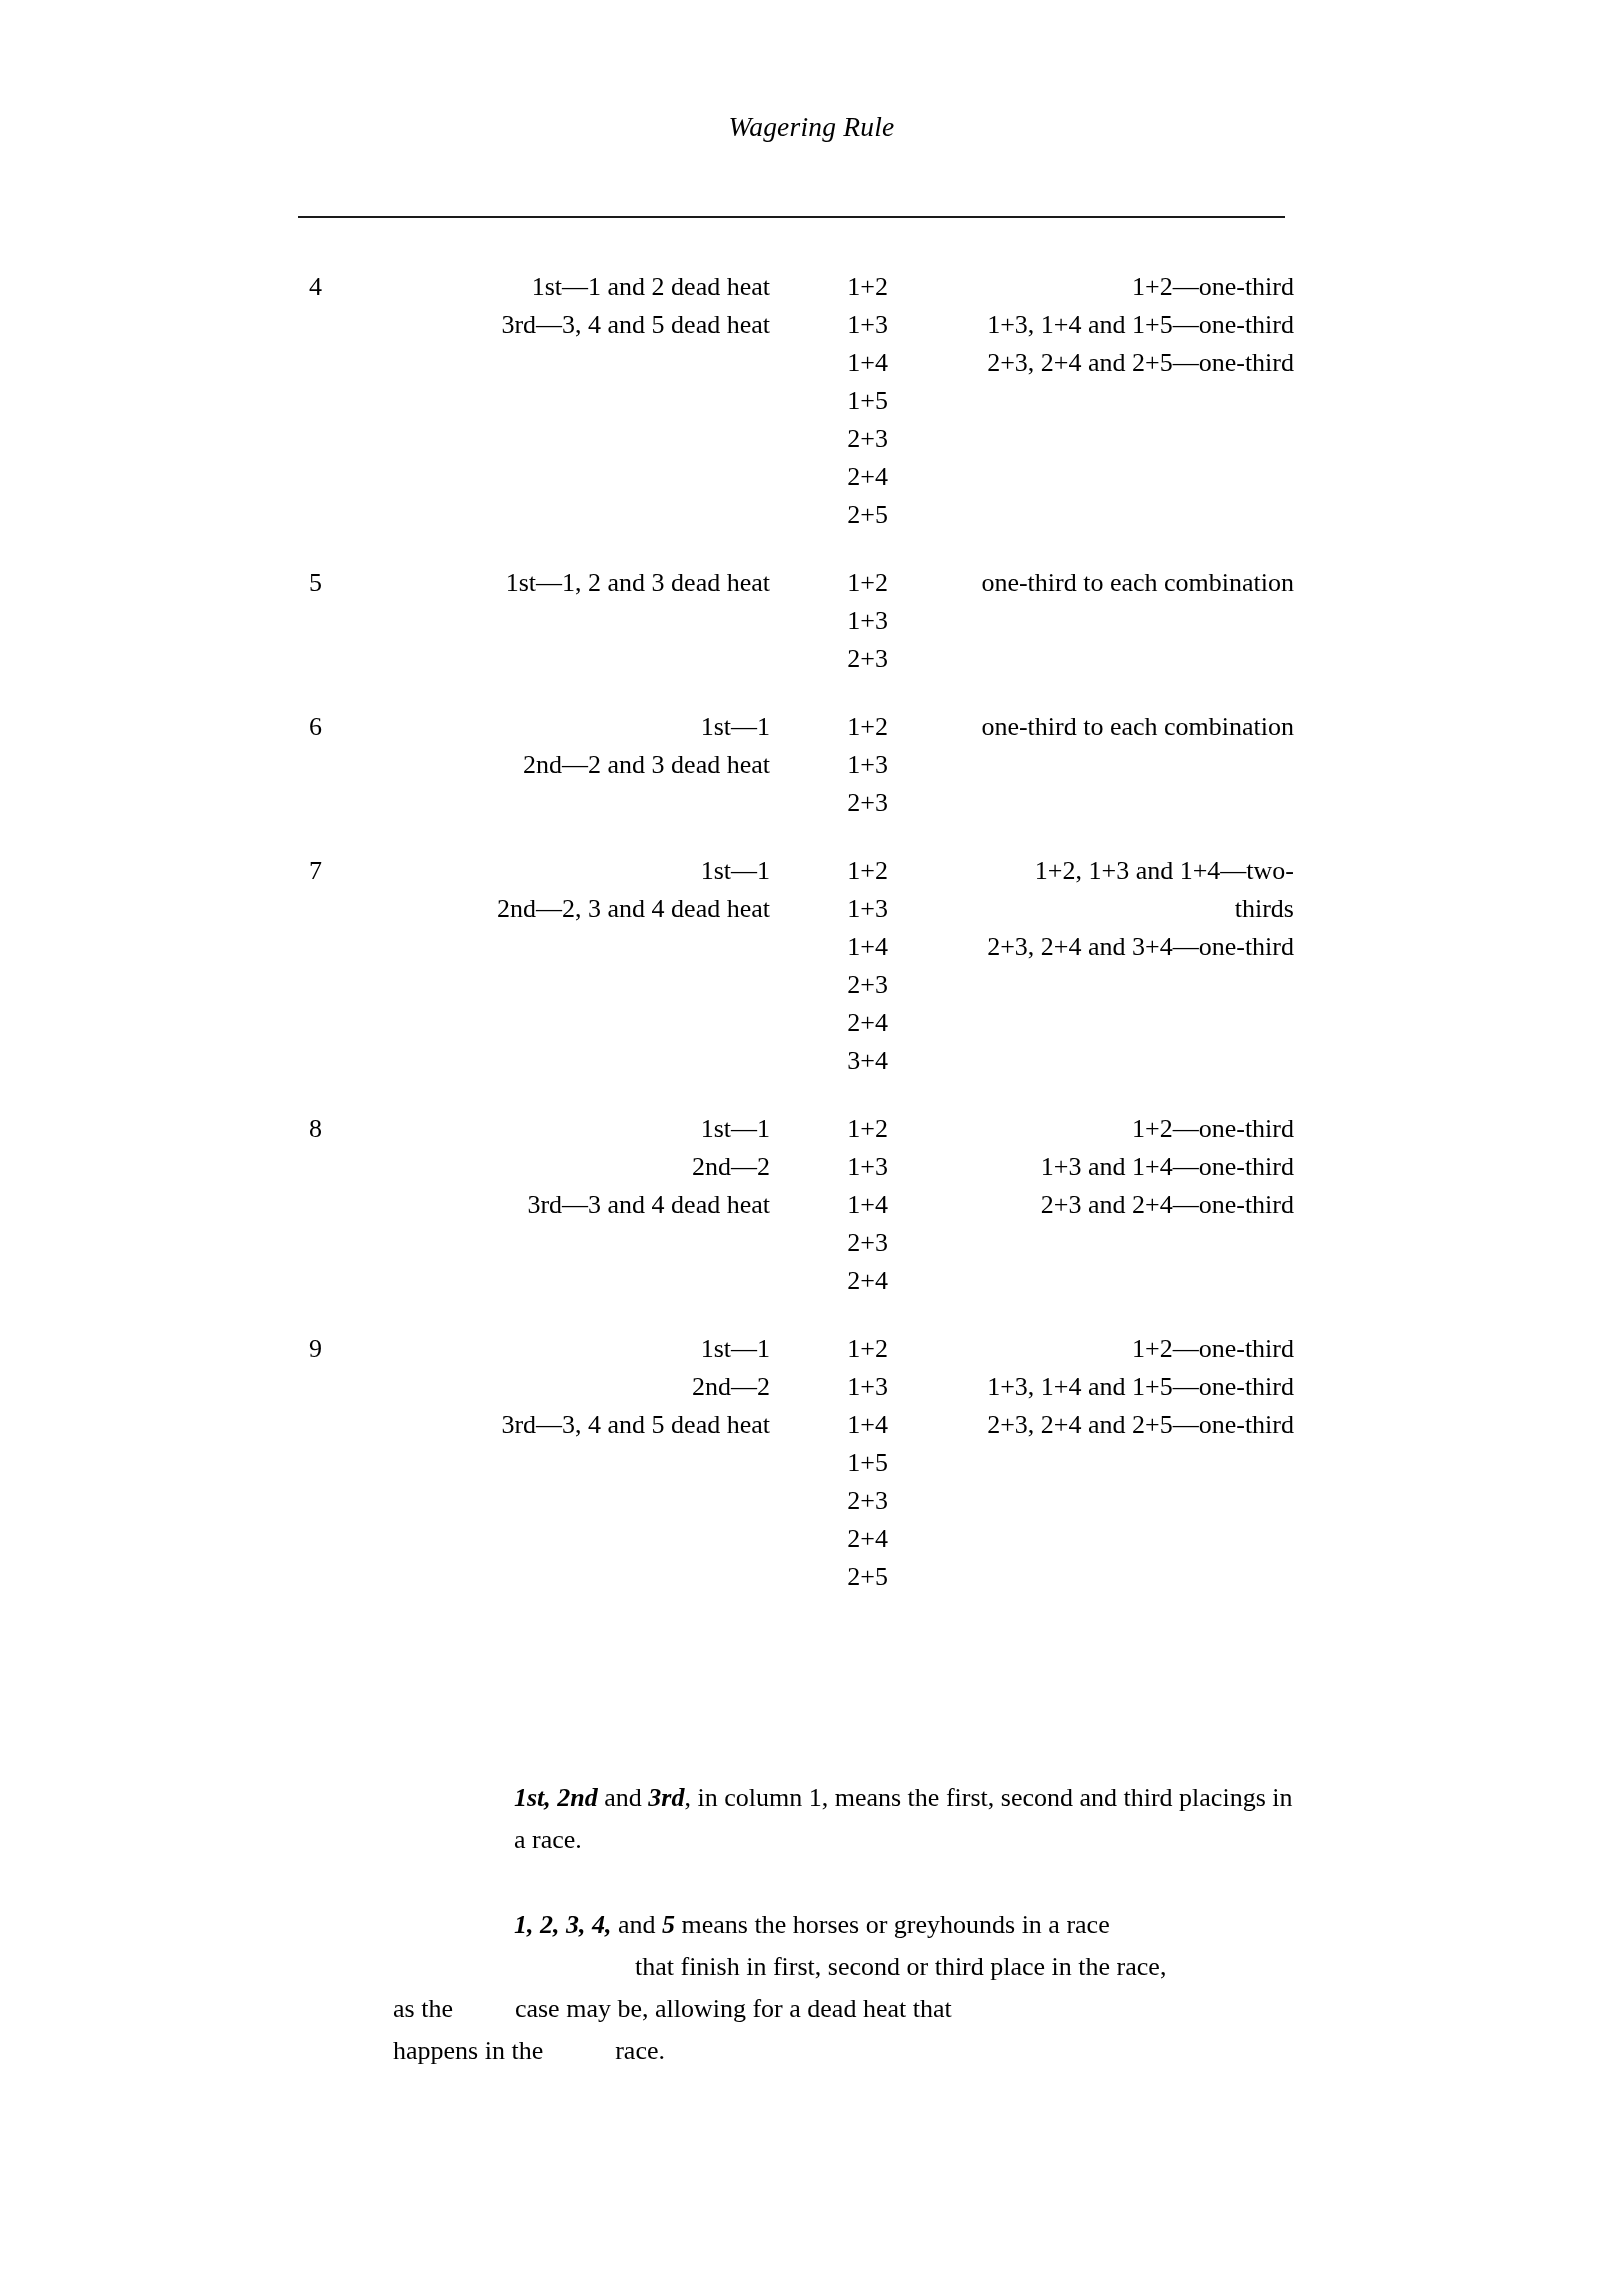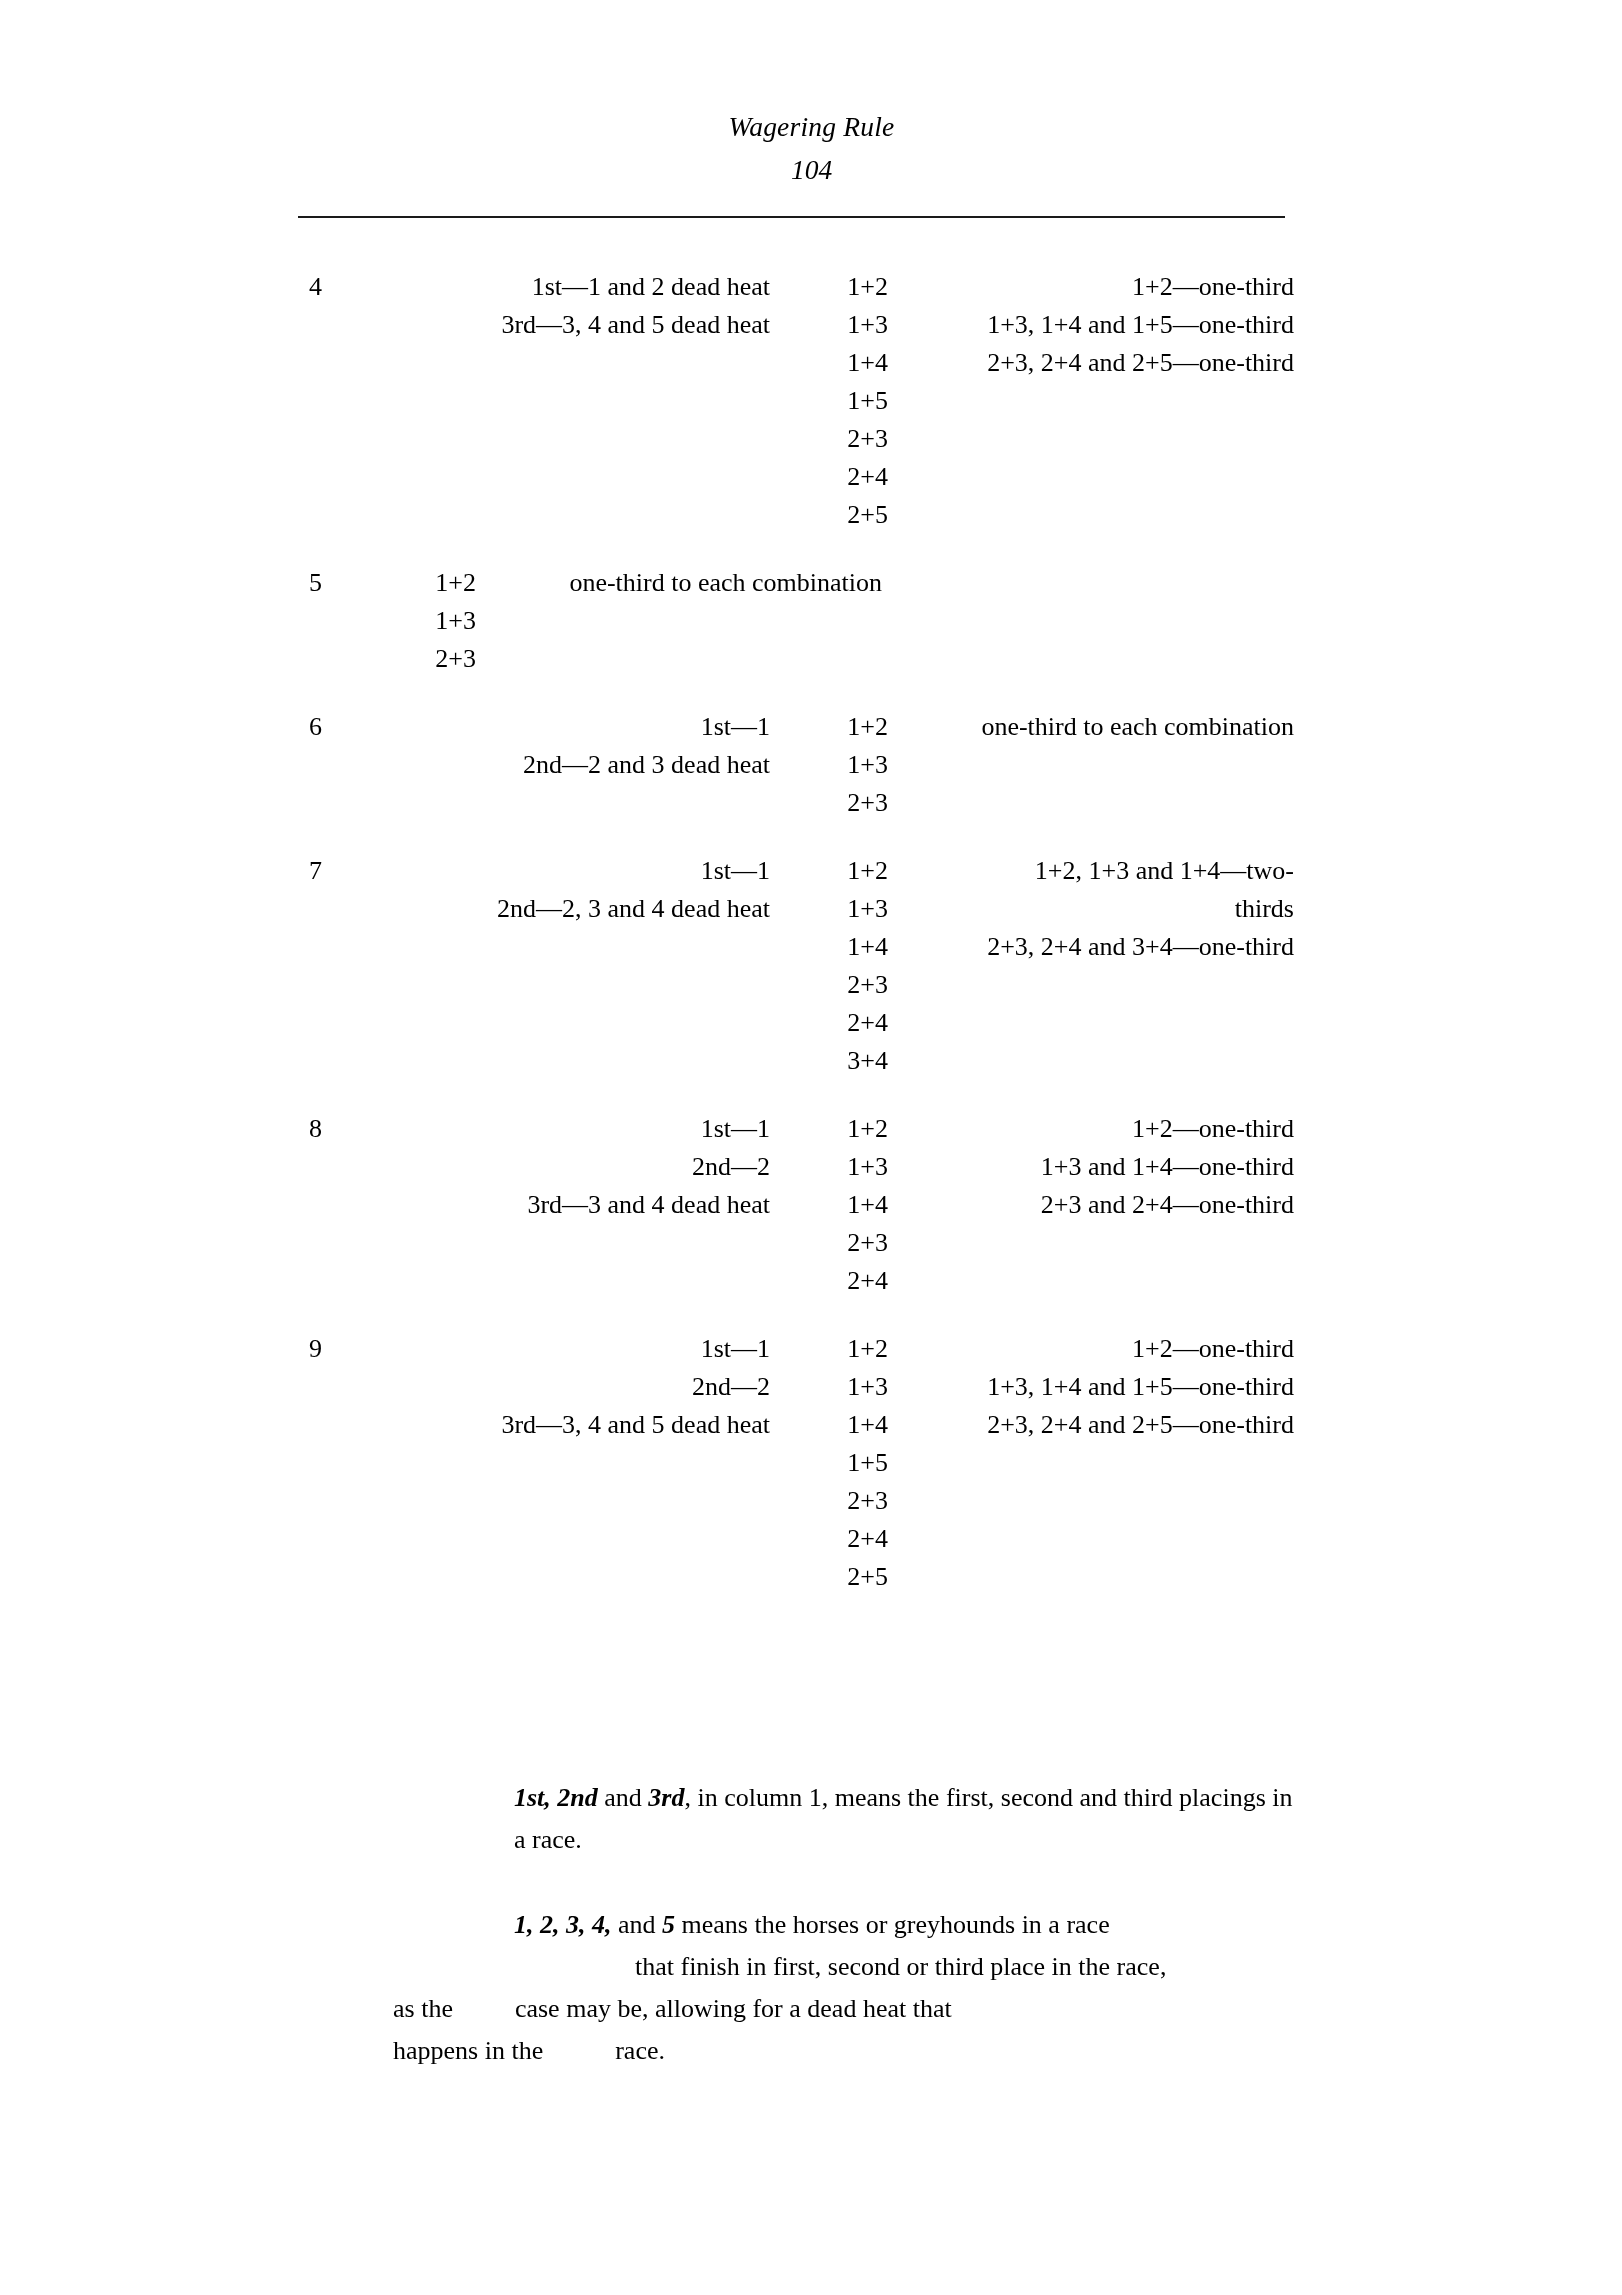--- a/index.html
+++ b/index.html
@@ -125,21 +125,20 @@
   .gap-md { display: inline-block; width: 72px; }
   .indent-tab { display: inline-block; width: 121px; }
 </style>
 </head>
 <body>
 
 <div class="page">
 
   <div class="header">
     <div class="header-title">Wagering Rule</div>
-    <div class="header-page">104</div>
   </div>
   <div class="header-rule"></div>
 
   <div class="table">
       <div class="trow">
         <div class="col-num">4</div>
         <div class="col-place">
           <span class="ln">1st—1 and 2 dead heat</span>
           <span class="ln">3rd—3, 4 and 5 dead heat</span>
         </div>
@@ -153,20 +152,23 @@
           <span class="ln">2+5</span>
         </div>
         <div class="col-div">
           <span class="ln">1+2—one-third</span>
           <span class="ln">1+3, 1+4 and 1+5—one-third</span>
           <span class="ln">2+3, 2+4 and 2+5—one-third</span>
         </div>
       </div>
       <div class="trow">
         <div class="col-num">5</div>
+        <div class="col-place">
+          <span class="ln">1st—1, 2 and 3 dead heat</span>
+        </div>
         <div class="col-comb">
           <span class="ln">1+2</span>
           <span class="ln">1+3</span>
           <span class="ln">2+3</span>
         </div>
         <div class="col-div">
           <span class="ln">one-third to each combination</span>
         </div>
       </div>
       <div class="trow">

